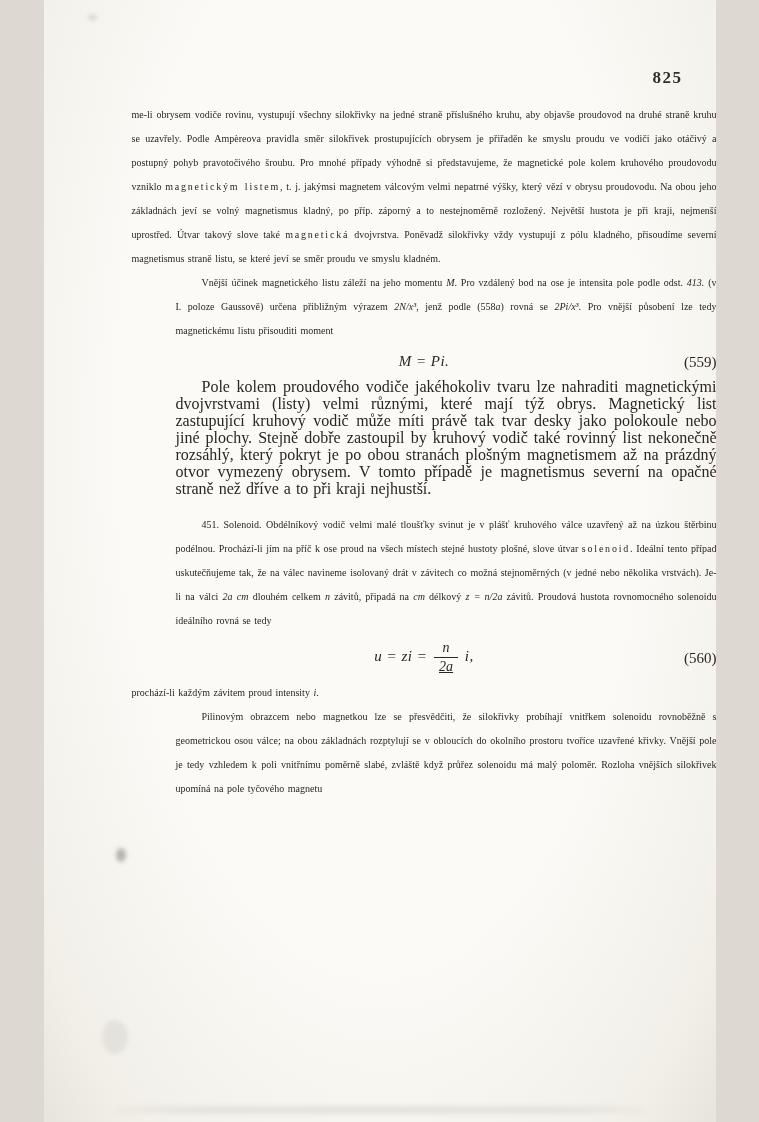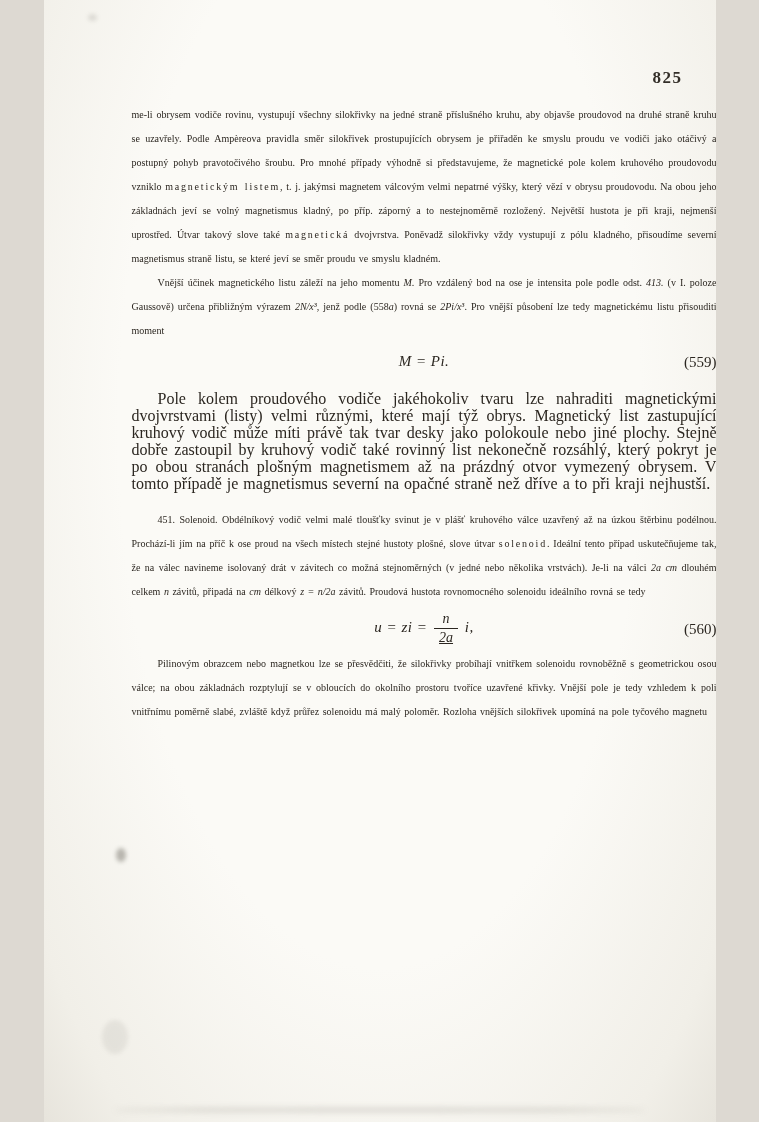--- a/index.html
+++ b/index.html
@@ -32,37 +32,37 @@
     left: 88px;
     width: 585px;
   }
   p {
     margin: 0;
     font-size: 10px;
     line-height: 24px;
     text-align: justify;
     word-spacing: 1px;
   }
-  .indent { text-indent: 26px; }
+  .indent { text-indent: 26px; margin-left: 44px; }
   .sperr { letter-spacing: 0.18em; }
   .var { font-style: italic; }
   .sec-head { font-weight: normal; }
   .petit {
     font-size: 16px;
     line-height: 17px;
     margin-top: 8px;
     margin-bottom: 4px;
   }
   .section-start { margin-top: 16px; }
   .equation {
     position: relative;
     text-align: center;
     font-size: 15px;
   }
-  .equation.eq-simple { margin: 10px 0 20px; }
+  .equation.eq-simple { margin: 10px 0 8px; }
   .equation.eq-frac { margin: 7px 0 6px; }
   .eq-body { font-style: italic; letter-spacing: 0.5px; }
   .eq-number {
     position: absolute;
     right: 0;
     top: 50%;
     transform: translateY(-50%);
     font-style: normal;
   }
   .frac {
@@ -119,20 +119,21 @@
 
     <p class="indent section-start"><span class="sec-head">451. Solenoid.</span><span> Obdélníkový vodič velmi malé tloušťky svinut je v plášť kruhového válce uzavřený až na úzkou štěrbinu podélnou. Prochází-li jím na příč k ose proud na všech místech stejné hustoty plošné, slove útvar </span><span class="sperr">solenoid</span><span>. Ideální tento případ uskutečňujeme tak, že na válec navineme isolovaný drát v závitech co možná stejnoměrných (v jedné nebo několika vrstvách). Je-li na válci </span><span class="var">2a cm</span><span> dlouhém celkem </span><span class="var">n</span><span> závitů, připadá na </span><span class="var">cm</span><span> délkový </span><span class="var">z = n/2a</span><span> závitů. Proudová hustota rovnomocného solenoidu ideálního rovná se tedy</span></p>
 
     <div class="equation eq-frac">
       <span class="eq-body">u = zi =</span>
       <span class="frac"><span class="num">n</span><span class="den">2a</span></span>
       <span class="eq-body">i,</span>
       <span class="eq-number">(560)</span>
     </div>
 
+    <p><span>prochází-li každým závitem proud intensity </span><span class="var">i</span><span>.</span></p>
 
     <p class="indent"><span>Pilinovým obrazcem nebo magnetkou lze se přesvědčiti, že silokřivky probíhají vnitřkem solenoidu rovnoběžně s geometrickou osou válce; na obou základnách rozptylují se v obloucích do okolního prostoru tvoříce uzavřené křivky. Vnější pole je tedy vzhledem k poli vnitřnímu poměrně slabé, zvláště když průřez solenoidu má malý poloměr. Rozloha vnějších silokřivek upomíná na pole tyčového magnetu</span></p>
 
   </div>
 
   <div class="smudge smudge-a"></div>
   <div class="smudge smudge-b"></div>
   <div class="smudge smudge-c"></div>
   <div class="edge-shadow"></div>
 

